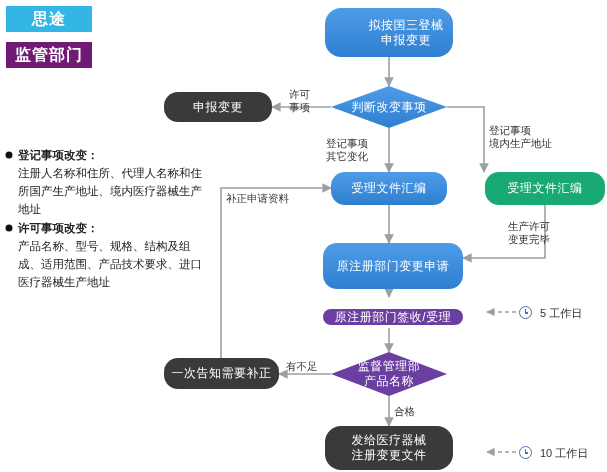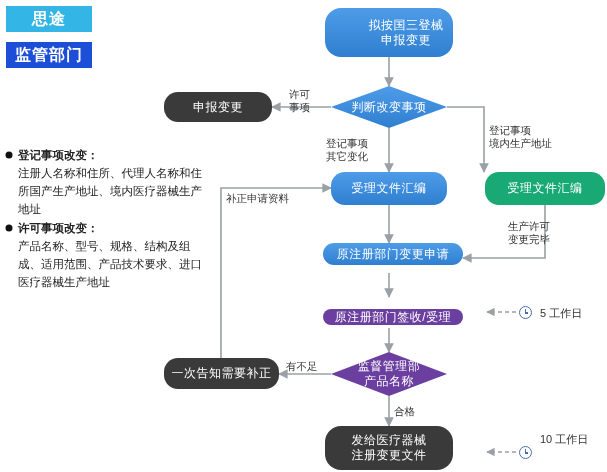--- a/index.html
+++ b/index.html
@@ -163,21 +163,21 @@
 
     <circle cx="9" cy="155" r="3.5" fill="#111"></circle>
     <circle cx="9" cy="228" r="3.5" fill="#111"></circle>
 
     <polygon points="389,86 447,107 389,128 331,107" fill="url(#gblue)"></polygon>
 
     <polygon points="389,352 447,374 389,396 331,374" fill="#6b3fa0"></polygon>
   </svg>
 
   <div class="legend-box" style="left:6px;top:6px;width:86px;height:26px;background:#33b5e5;">思途</div>
-  <div class="legend-box" style="left:6px;top:42px;width:86px;height:26px;background:#1d4ed8;">监管部门</div>
+  <div class="legend-box" style="left:6px;top:42px;width:86px;height:26px;background:#701a75;">监管部门</div>
 
   <div class="legend-note" style="left:18px;top:146px;">
     <div class="bullet-head">登记事项改变：</div>
     <div>注册人名称和住所、代理人名称和住所国产生产地址、境内医疗器械生产地址</div>
   </div>
   <div class="legend-note" style="left:18px;top:219px;">
     <div class="bullet-head">许可事项改变：</div>
     <div>产品名称、型号、规格、结构及组成、适用范围、产品技术要求、进口医疗器械生产地址</div>
   </div>
 
@@ -187,21 +187,21 @@
   <div class="diamond-wrap" style="left:331px;top:86px;width:116px;height:42px;">
     <div class="dtext">判断改变事项</div>
   </div>
 
   <div class="node rounded" style="left:164px;top:92px;width:108px;height:30px;background:#3a3a3a;">申报变更</div>
 
   <div class="node rounded" style="left:331px;top:172px;width:116px;height:33px;background:linear-gradient(#4e9ce8,#2f7fd0);">受理文件汇编</div>
 
   <div class="node rounded" style="left:485px;top:172px;width:120px;height:33px;background:#19a974;">受理文件汇编</div>
 
-  <div class="node rounded" style="left:323px;top:243px;width:140px;height:22px;background:linear-gradient(#4e9ce8,#2f7fd0);">原注册部门变更申请</div>
+  <div class="node rounded" style="left:323px;top:243px;width:140px;height:46px;background:linear-gradient(#4e9ce8,#2f7fd0);">原注册部门变更申请</div>
 
   <div class="node rounded" style="left:323px;top:309px;width:140px;height:16px;background:#6b3fa0;">原注册部门签收/受理</div>
 
   <div class="diamond-wrap" style="left:331px;top:352px;width:116px;height:44px;">
     <div class="dtext" style="white-space:pre-line;">监督管理部
 产品名称</div>
   </div>
 
   <div class="node rounded" style="left:164px;top:358px;width:115px;height:31px;background:#3a3a3a;">一次告知需要补正</div>
 
@@ -217,15 +217,15 @@
   <div class="label" style="left:508px;top:220px;white-space:pre-line;text-align:center;">生产许可
 变更完毕</div>
   <div class="label" style="left:226px;top:192px;">补正申请资料</div>
   <div class="label" style="left:286px;top:360px;">有不足</div>
   <div class="label" style="left:394px;top:405px;">合格</div>
 
   <div class="clock" style="left:519px;top:306px;"></div>
   <div class="day-label" style="left:540px;top:306px;">5 工作日</div>
 
   <div class="clock" style="left:519px;top:446px;"></div>
-  <div class="day-label" style="left:540px;top:432px;text-align:center;">10 工作日</div>
+  <div class="day-label" style="left:540px;top:446px;text-align:center;">10 工作日</div>
 
 </div>
 
 </body></html>

